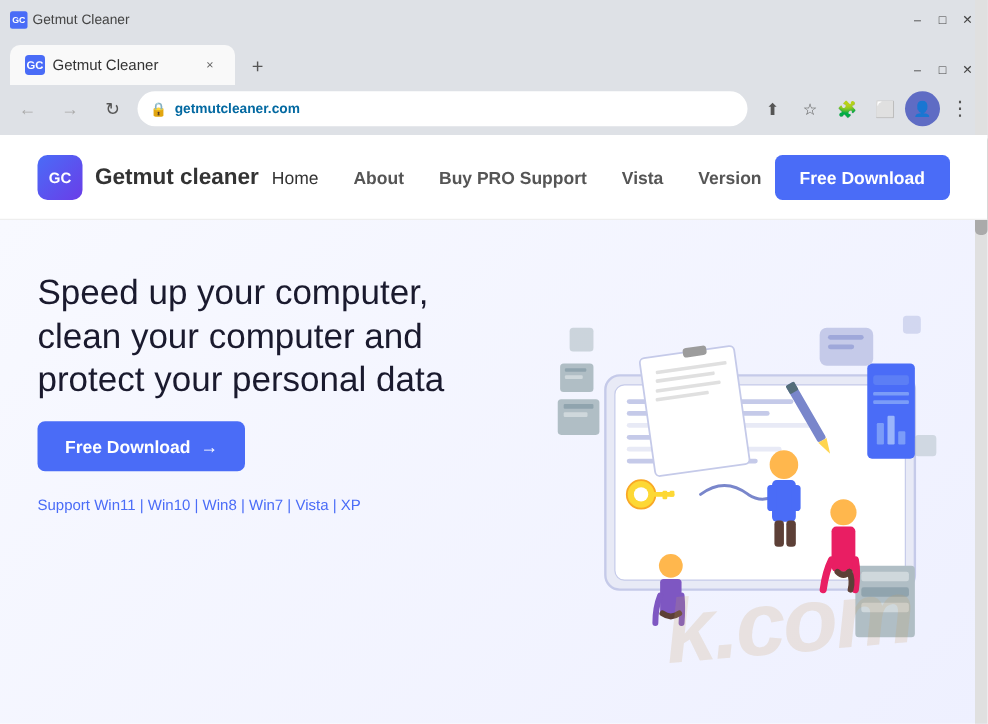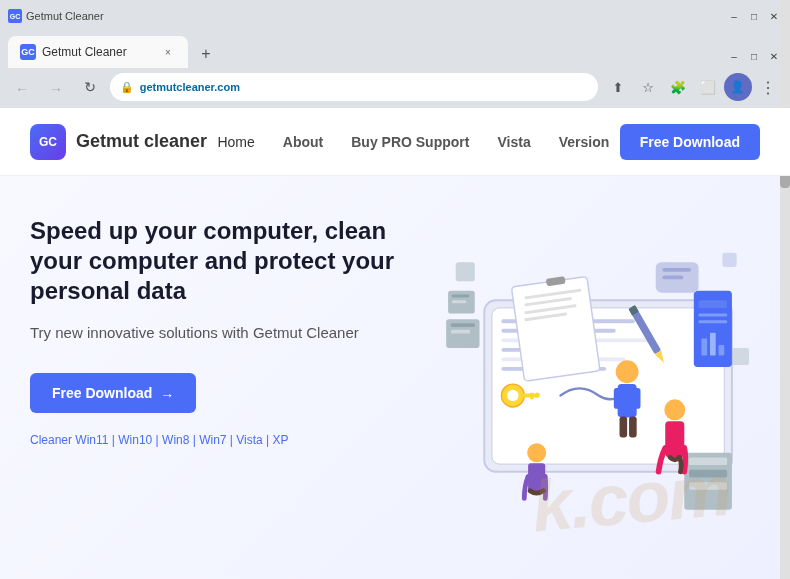--- a/index.html
+++ b/index.html
@@ -39,21 +39,21 @@
     .logo-icon { width: 36px; height: 36px; background: linear-gradient(135deg, #4a6cf7, #6a3de8); border-radius: 8px; display: flex; align-items: center; justify-content: center; font-size: 12px; color: white; font-weight: bold; }
     .logo-text { font-size: 18px; font-weight: 600; color: #333; }
     .nav-links { display: flex; align-items: center; gap: 28px; }
     .nav-link { font-size: 14px; color: #555; cursor: pointer; text-decoration: none; font-weight: bold; }
     .nav-link.active { color: #333; font-weight: 500; }
     .nav-cta { background: #4a6cf7; color: white; border: none; border-radius: 6px; padding: 10px 20px; font-size: 14px; font-weight: 600; cursor: pointer; }
 
     
     .hero { padding: 40px 30px 30px; position: relative; overflow: hidden; background: linear-gradient(135deg, #f8f9ff 0%, #eef0ff 100%); min-height: 403px; }
     .hero-content { max-width: 380px; position: relative; z-index: 2; }
-    .hero-title { font-size: 24px; font-weight: 700; color: #1a1a2e; line-height: 1.25; margin-bottom: 16px; }
+    .hero-title { font-size: 28px; font-weight: 400; color: #1a1a2e; line-height: 1.25; margin-bottom: 16px; }
     .hero-subtitle { font-size: 15px; color: #555; line-height: 1.5; margin-bottom: 28px; }
     .hero-cta { display: inline-flex; align-items: center; gap: 8px; background: #4a6cf7; color: white; border: none; border-radius: 6px; padding: 12px 22px; font-size: 14px; font-weight: 600; cursor: pointer; margin-bottom: 20px; }
     .hero-version { font-size: 12px; color: #4a6cf7; margin-bottom: 4px; }
     .hero-support { font-size: 12px; color: #4a6cf7; }
 
     
     .hero-illustration { position: absolute; right: 20px; top: 20px; width: 400px; height: 380px; }
 
     
     .watermark { position: absolute; bottom: 40px; right: 60px; font-size: 72px; font-weight: 900; color: rgba(200, 160, 100, 0.2); font-style: italic; letter-spacing: -2px; transform: rotate(-5deg); z-index: 1; }
@@ -133,26 +133,25 @@
         <a class="nav-link">Buy PRO Support</a>
         <a class="nav-link">Vista</a>
         <a class="nav-link">Version</a>
       </div>
       <button class="nav-cta">Free Download</button>
     </nav>
 
     <section class="hero">
       <div class="hero-content">
         <h1 class="hero-title">Speed up your computer, clean your computer and protect your personal data</h1>
-        <p class="hero-subtitle">Try new innovative solutions with Getmut Cleaner</p>
         <button class="hero-cta">
           <span>Free Download</span>
           <span>→</span>
         </button>
-        <div class="hero-support">Cleaner Win11 | Win10 | Win8 | Win7 | Vista | XP</div>
+        <div class="hero-support">Support Win11 | Win10 | Win8 | Win7 | Vista | XP</div>
       </div>
 
       <div class="watermark">k.com</div>
 
       <div class="hero-illustration">
         <svg class="illustration-svg" viewBox="0 0 420 380" xmlns="http://www.w3.org/2000/svg">
 
           <rect x="120" y="100" width="260" height="180" rx="12" fill="#e8eaf6" stroke="#c5cae9" stroke-width="2"></rect>
           <rect x="128" y="108" width="244" height="164" rx="8" fill="#fff" stroke="#c5cae9" stroke-width="1"></rect>
 

